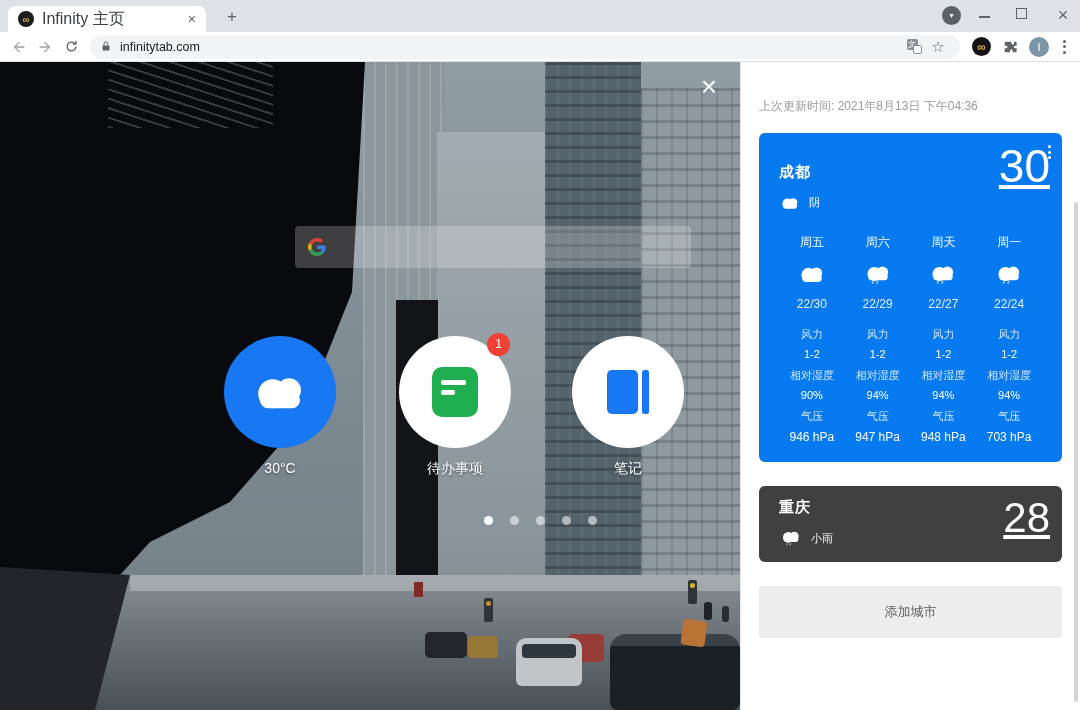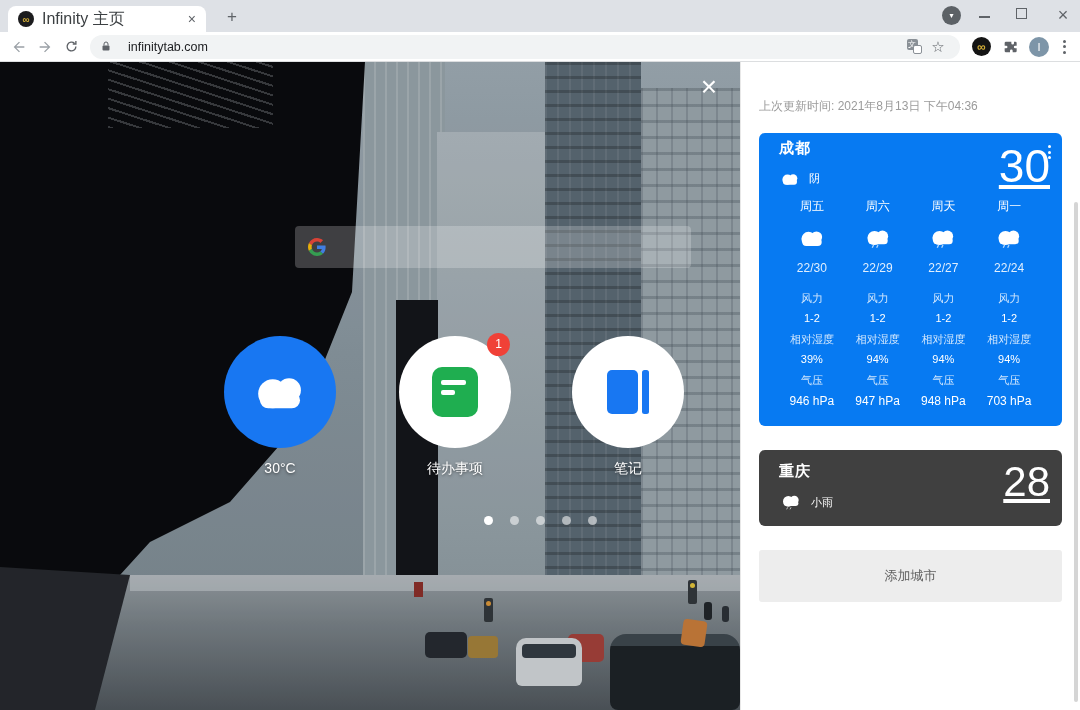--- a/index.html
+++ b/index.html
@@ -28,21 +28,21 @@
     border:1.5px solid #5f6368; }
   .win-close { position:absolute; left:1050px; top:2px; width:26px; height:26px;
     font-size:18px; color:#5f6368; text-align:center; line-height:26px; }
 
   .toolbar { height:30px; background:#fff; display:flex; align-items:center;
     padding:0 6px; border-bottom:1px solid #dcdee0; }
   .nav-ic { width:26px; height:24px; display:flex; align-items:center;
     justify-content:center; flex:0 0 auto; }
   .omnibox { flex:1; height:24px; background:#f1f3f4; border-radius:13px;
     display:flex; align-items:center; padding:0 10px; margin:0 6px; }
-  .url-text { font-size:12.5px; color:#202124; margin-left:16px; flex:1; }
+  .url-text { font-size:12.5px; color:#202124; margin-left:8px; flex:1; }
   .omni-ic { width:24px; height:20px; display:flex; align-items:center;
     justify-content:center; }
   .star { font-size:15px; color:#5f6368; }
   .ext-infinity { width:19px; height:19px; border-radius:50%; background:#141414;
     color:#d4af37; font-size:12px; font-weight:bold; display:flex;
     align-items:center; justify-content:center; margin:0 6px; }
   .avatar { width:20px; height:20px; border-radius:50%; background:#7d95a8;
     color:#fff; font-size:11px; display:flex; align-items:center;
     justify-content:center; margin:0 6px; }
   .kebab { display:flex; flex-direction:column; gap:2.5px; padding:0 8px; }
@@ -134,28 +134,28 @@
 
   
   .panel { position:relative; width:340px; height:648px; background:#fff;
     border-left:1px solid #e8e8e8; padding:0 18px; }
   .panel-head { height:76px; display:flex; align-items:center;
     justify-content:space-between; border-bottom:1px solid #ececec; }
   .panel-title { font-size:22px; color:#3f3f3f; letter-spacing:3px; }
   .updated { margin-top:36px; font-size:12px; color:#9b9b9b; }
 
   .city-card { position:relative; margin-top:18px; border-radius:6px; color:#fff;
-    padding:6px 20px 18px; background:#077af2; }
+    padding:30px 20px 18px; background:#077af2; }
   .city-name { font-size:15px; font-weight:600; letter-spacing:1px; }
   .card-temp { position:absolute; right:12px; top:6px; font-size:46px; font-weight:300;text-decoration:underline; }
   .kebab-w { position:absolute; right:11px; top:12px; display:flex;
     flex-direction:column; gap:2.5px; }
   .kebab-w i { width:3px; height:3px; border-radius:50%; background:#fff; }
   .cond-row { margin-top:13px; display:flex; align-items:center; gap:8px; font-size:11px; }
-  .forecast { display:grid; grid-template-columns:repeat(4,1fr); margin-top:12px;
+  .forecast { display:grid; grid-template-columns:repeat(4,1fr); margin-top:24px;
     text-align:center; }
   .fc-day { font-size:12px; margin-bottom:13px; }
   .fc-ic { height:24px; margin-bottom:9px; }
   .fc-temps { font-size:12px; color:rgba(255,255,255,.88); margin-bottom:16px; }
   .fc-lab { font-size:11px; color:rgba(255,255,255,.82); margin-bottom:6px; }
   .fc-val { font-size:11px; margin-bottom:8px;text-align:center; }
   .fc-val.last { font-size:12px; margin-bottom:0; }
 
   .city-card.small { margin-top:24px; padding:12px 20px 16px; background:#3e79cd; }
   .city-card.small .card-temp { font-size:42px; top:8px; }
@@ -340,21 +340,21 @@
             <svg width="30" height="20" viewBox="0 0 34 22">
                 <circle cx="13" cy="12" r="8" fill="#fff"></circle>
                 <circle cx="22" cy="10" r="6.5" fill="#fff"></circle>
                 <rect x="6" y="11" width="22" height="9" rx="4.5" fill="#fff"></rect>
               </svg>
           </div>
           <div class="fc-temps">22/30</div>
           <div class="fc-lab">风力</div>
           <div class="fc-val">1-2</div>
           <div class="fc-lab">相对湿度</div>
-          <div class="fc-val">39%</div>
+          <div class="fc-val">90%</div>
           <div class="fc-lab">气压</div>
           <div class="fc-val last">946 hPa</div>
         </div>
 
         <div class="fc-col">
           <div class="fc-day">周六</div>
           <div class="fc-ic">
             <svg width="30" height="20" viewBox="0 0 34 22">
                 <circle cx="13" cy="11" r="8" fill="#fff"></circle>
                 <circle cx="22" cy="9" r="6.5" fill="#fff"></circle>

